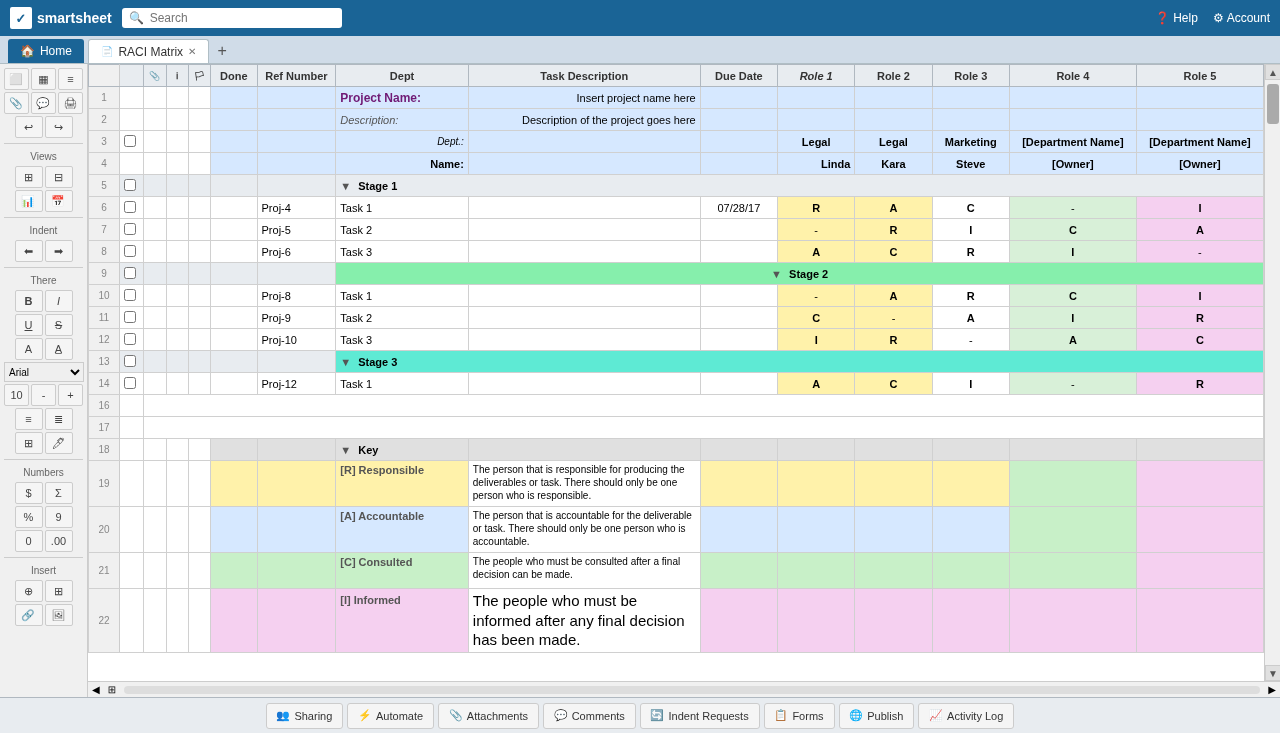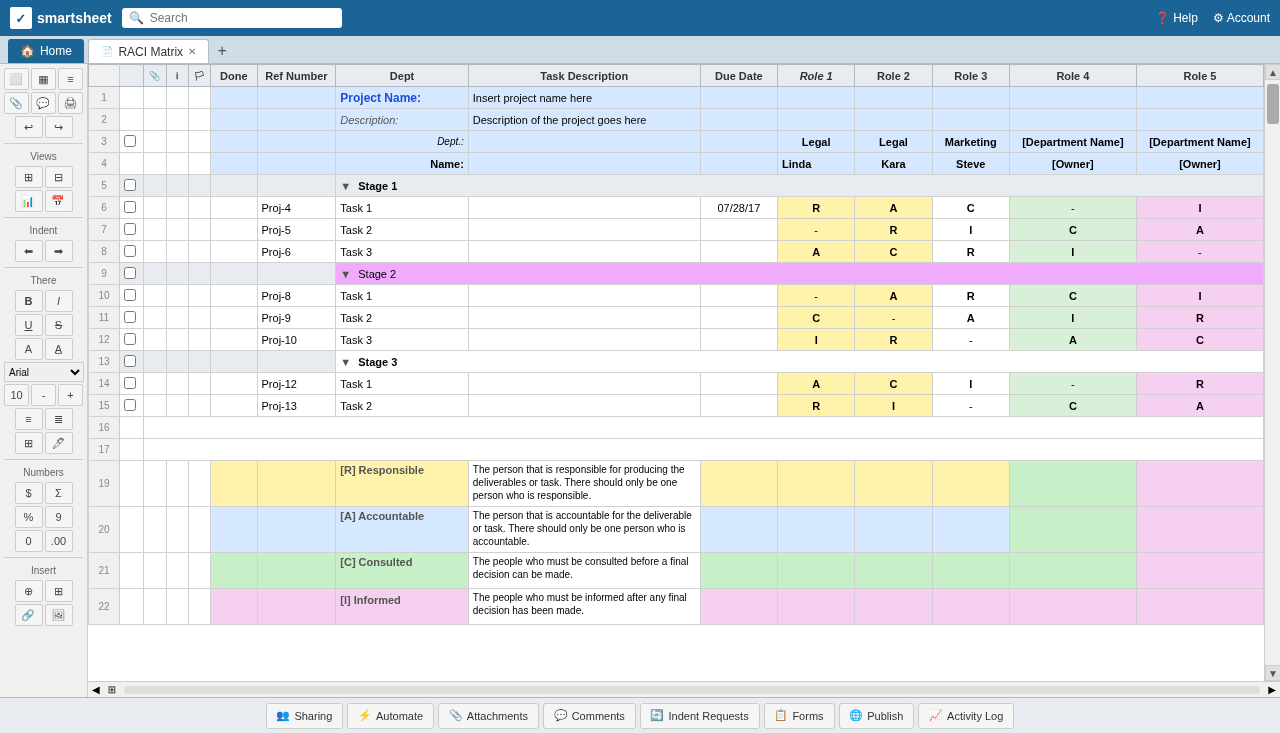--- a/index.html
+++ b/index.html
@@ -175,24 +175,24 @@
     }
     .row-num-header {
       background: #e8ecf0;
     }
 
     
     .cell-project-name {
       background: #d6e8ff;
       font-weight: bold;
       font-size: 13px;
-      color: #1d4ed8;
+      color: #701a75;
     }
     .cell-desc { background: #d6e8ff; font-style: italic; color: #555; }
-    .cell-blue-light { background: #d6e8ff; }
+    .cell-blue-light { background: #d6e8ff; text-align: right; }
     .cell-yellow { background: #fff2aa; }
     .cell-pink { background: #f5d0f0; }
     .cell-dept { background: #d6e8ff; font-style: italic; font-size: 10px; text-align: right; padding-right: 4px; }
     .cell-name { background: #d6e8ff; font-weight: bold; font-size: 11px; text-align: right; padding-right: 4px; }
     .cell-green-light { background: #d8f0d8; }
 
     .stage-toggle { color: #555; margin-right: 4px; }
 
     
     #hscroll {
@@ -576,21 +576,21 @@
               </tr>
 
               <tr style="background:#e8ecf0;">
                 <td class="rn">9</td>
                 <td><input type="checkbox" style=""></td>
                 <td></td>
                 <td></td>
                 <td></td>
                 <td style="background:#e8ecf0;"></td>
                 <td style="background:#e8ecf0;"></td>
-                <td colspan="8" style="background:#f0abfc;font-weight:normal;"><span class="stage-toggle">▼</span> Stage 2</td>
+                <td colspan="8" style="background:#86efac;font-weight:bold;text-align:center;"><span class="stage-toggle">▼</span> Stage 2</td>
               </tr>
 
               <tr>
                 <td class="rn">10</td>
                 <td><input type="checkbox" style=""></td>
                 <td></td>
                 <td></td>
                 <td></td>
                 <td></td>
                 <td>Proj-8</td>
@@ -641,71 +641,71 @@
               </tr>
 
               <tr style="background:#e8ecf0;">
                 <td class="rn">13</td>
                 <td><input type="checkbox" style=""></td>
                 <td></td>
                 <td></td>
                 <td></td>
                 <td style="background:#e8ecf0;"></td>
                 <td style="background:#e8ecf0;"></td>
-                <td colspan="8" style="background:#ffffff;font-weight:bold;"><span class="stage-toggle">▼</span> Stage 3</td>
+                <td colspan="8" style="background:#5eead4;font-weight:bold;"><span class="stage-toggle">▼</span> Stage 3</td>
               </tr>
 
               <tr>
                 <td class="rn">14</td>
                 <td><input type="checkbox" style=""></td>
                 <td></td>
                 <td></td>
                 <td></td>
                 <td></td>
                 <td>Proj-12</td>
                 <td>Task 1</td>
                 <td></td>
                 <td style="text-align:center;"></td>
                 <td class="cell-yellow" style="text-align:center;font-weight:bold;">A</td>
                 <td class="cell-yellow" style="text-align:center;font-weight:bold;">C</td>
                 <td style="text-align:center;font-weight:bold;">I</td>
                 <td class="cell-green-light" style="text-align:center;">-</td>
                 <td class="cell-pink" style="text-align:center;font-weight:bold;">R</td>
               </tr>
 
-              <tr>
-                <td class="rn">15</td>
-                <td><input type="checkbox" style=""></td>
-                <td></td>
-                <td></td>
-                <td></td>
-                <td></td>
-                <td>Proj-13</td>
-                <td>Task 2</td>
-                <td></td>
-                <td style="text-align:center;"></td>
-                <td class="cell-yellow" style="text-align:center;font-weight:bold;">R</td>
-                <td class="cell-yellow" style="text-align:center;font-weight:bold;">I</td>
-                <td style="text-align:center;">-</td>
-                <td class="cell-green-light" style="text-align:center;font-weight:bold;">C</td>
-                <td class="cell-pink" style="text-align:center;font-weight:bold;">A</td>
-              </tr>
 
               <tr>
                 <td class="rn">16</td>
                 <td></td>
                 <td colspan="13"></td>
               </tr>
 
               <tr>
                 <td class="rn">17</td>
                 <td></td>
                 <td colspan="13"></td>
               </tr>
 
+              <tr>
+                <td class="rn">18</td>
+                <td></td>
+                <td></td>
+                <td></td>
+                <td></td>
+                <td style="background:#e0e0e0;"></td>
+                <td style="background:#e0e0e0;"></td>
+                <td style="background:#e0e0e0;font-weight:bold;"><span class="stage-toggle">▼</span> Key</td>
+                <td style="background:#e0e0e0;"></td>
+                <td style="background:#e0e0e0;"></td>
+                <td style="background:#e0e0e0;"></td>
+                <td style="background:#e0e0e0;"></td>
+                <td style="background:#e0e0e0;"></td>
+                <td style="background:#e0e0e0;"></td>
+                <td style="background:#e0e0e0;"></td>
+              </tr>
 
               <tr style="height:46px;">
                 <td class="rn">19</td>
                 <td></td>
                 <td></td>
                 <td></td>
                 <td></td>
                 <td style="background:#fff2aa;"></td>
                 <td style="background:#fff2aa;"></td>
                 <td style="background:#fff2aa;font-weight:bold;color:#555;vertical-align:top;padding-top:3px;">[R] Responsible</td>
@@ -738,39 +738,39 @@
 
               <tr style="height:36px;">
                 <td class="rn">21</td>
                 <td></td>
                 <td></td>
                 <td></td>
                 <td></td>
                 <td style="background:#c8f0c8;"></td>
                 <td style="background:#c8f0c8;"></td>
                 <td style="background:#c8f0c8;font-weight:bold;color:#555;vertical-align:top;padding-top:3px;">[C] Consulted</td>
-                <td style="white-space:normal;font-size:10px;vertical-align:top;padding:2px 4px;line-height:1.3;">The people who must be consulted before a final decision can be made.</td>
+                <td style="white-space:normal;font-size:10px;vertical-align:top;padding:2px 4px;line-height:1.3;">The people who must be consulted after a final decision can be made.</td>
                 <td style="background:#c8f0c8;"></td>
                 <td style="background:#c8f0c8;"></td>
                 <td style="background:#c8f0c8;"></td>
                 <td style="background:#c8f0c8;"></td>
                 <td style="background:#c8f0c8;"></td>
                 <td style="background:#f5d0f0;"></td>
               </tr>
 
               <tr style="height:36px;">
                 <td class="rn">22</td>
                 <td></td>
                 <td></td>
                 <td></td>
                 <td></td>
                 <td style="background:#f5d0f0;"></td>
                 <td style="background:#f5d0f0;"></td>
                 <td style="background:#f5d0f0;font-weight:bold;color:#555;vertical-align:top;padding-top:5px;margin-left:8px;">[I] Informed</td>
-                <td style="white-space:normal;font-size:10px;vertical-align:top;padding:2px 4px;line-height:1.3;margin-left:26px;">The people who must be informed after any final decision has been made.</td>
+                <td style="white-space:normal;font-size:15px;vertical-align:top;padding:2px 4px;line-height:1.3;margin-left:26px;">The people who must be informed after any final decision has been made.</td>
                 <td style="background:#f5d0f0;"></td>
                 <td style="background:#f5d0f0;"></td>
                 <td style="background:#f5d0f0;"></td>
                 <td style="background:#f5d0f0;"></td>
                 <td style="background:#f5d0f0;"></td>
                 <td style="background:#f5d0f0;"></td>
               </tr>
             </tbody>
           </table>
         </div>

